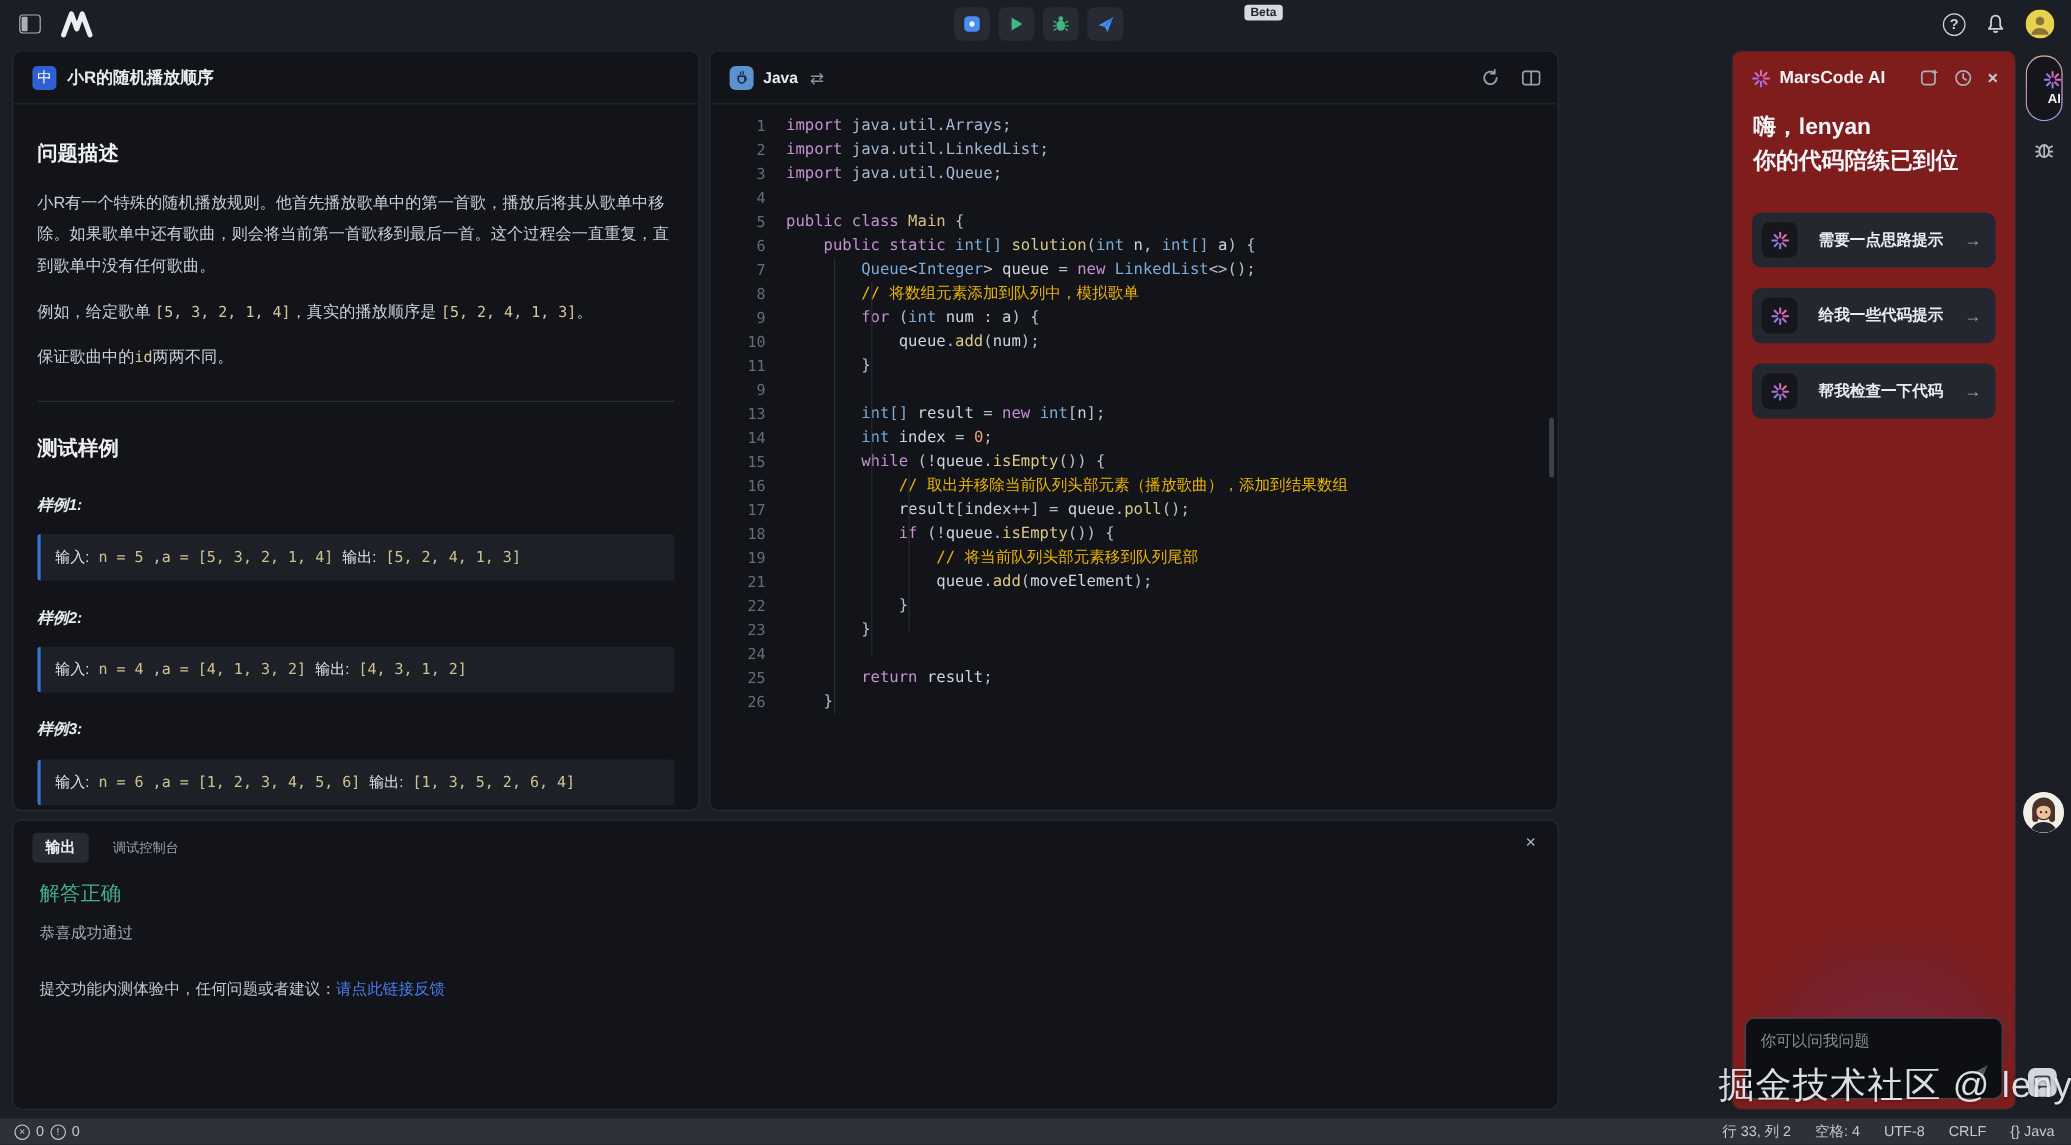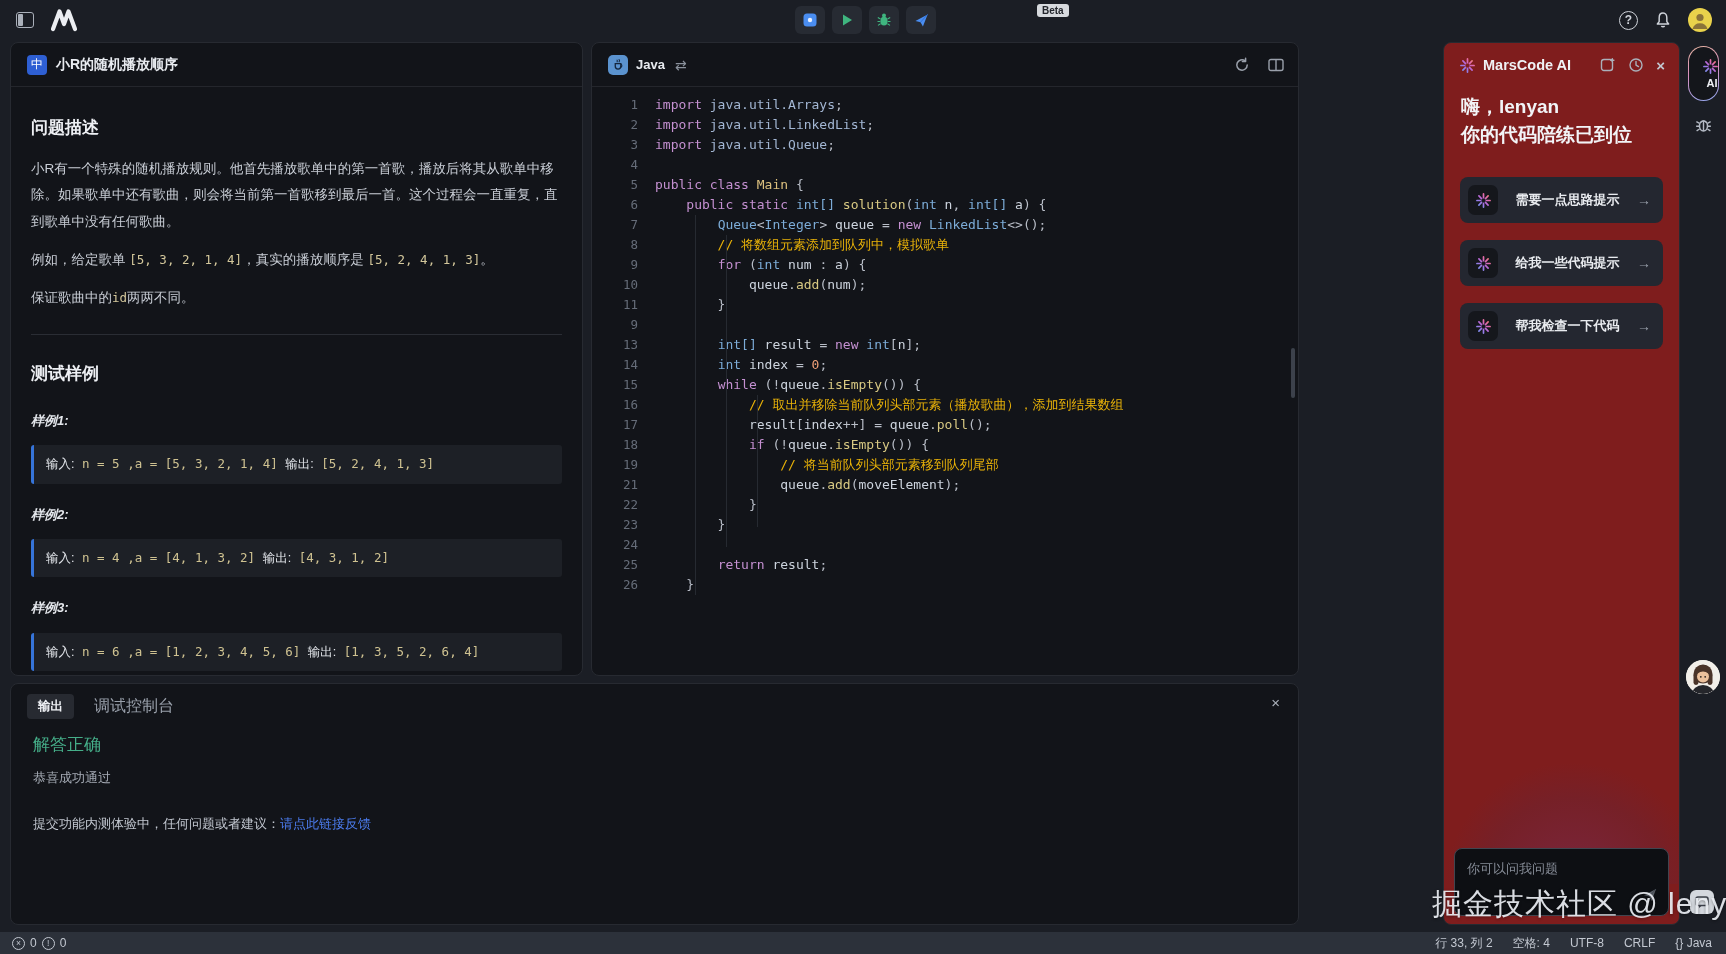--- a/index.html
+++ b/index.html
@@ -81,21 +81,21 @@
      border:1px solid transparent;
      background:linear-gradient(#14161b,#14161b) padding-box, linear-gradient(160deg,#e8b7a0,#d990c0 45%,#8fa8f0) border-box; }
   .ai-pill-label { font-size:11px; font-weight:bold; color:#eef0f4; }
   .rail-bug { margin-top:14px; cursor:pointer; }
   .rail-avatar { position:absolute; top:620px; width:34px; height:34px; border-radius:50%; overflow:hidden; cursor:pointer; background:#f2efe9; }
 
   
   .output { left:10px; top:683px; width:1289px; height:242px; }
   .out-tabs { display:flex; align-items:center; padding:10px 16px 0; position:relative; }
   .out-tab-active { background:#272a31; color:#eef0f4; font-size:12.5px; font-weight:bold; padding:4px 11px; border-radius:4px; cursor:pointer; }
-  .out-tab { color:#99a0ab; font-size:16px; margin-left:20px; cursor:pointer;text-align:right; }
+  .out-tab { color:#99a0ab; font-size:11px; margin-left:20px; cursor:pointer;text-align:right; }
   .out-close { position:absolute; right:18px; top:10px; color:#aab0ba; font-size:15px; cursor:pointer; }
   .out-body { padding:14px 22px; }
   .out-result { font-size:17px; color:#45ae89; }
   .out-sub { font-size:13px; color:#a6acb6; margin-top:13px; }
   .out-feedback { font-size:13px; color:#c2c7d0; margin-top:28px; }
   .out-link { color:#4b7bec; cursor:pointer; }
 
   
   .statusbar { position:absolute; left:0; top:932px; width:1726px; height:22px; background:#2c313a; display:flex; align-items:center; font-size:12px; color:#c3c8d1; }
   .sb-left { display:flex; align-items:center; gap:5px; margin-left:12px; cursor:pointer; }

